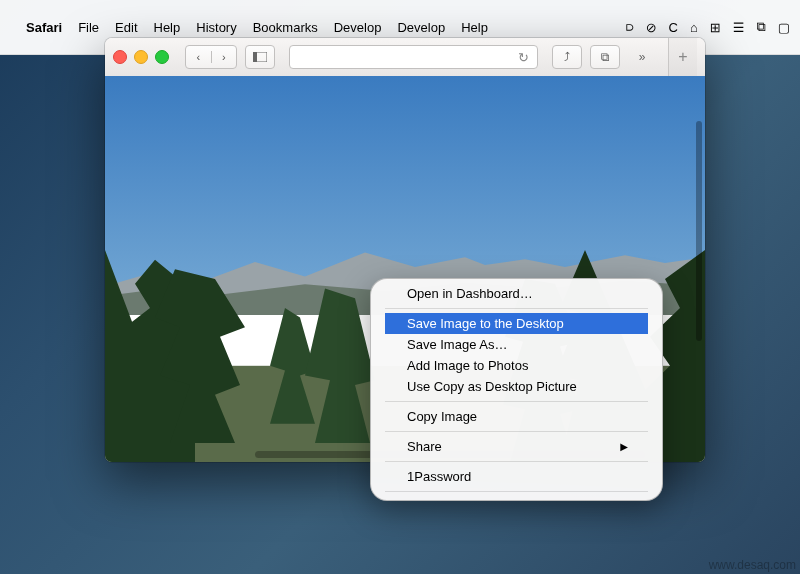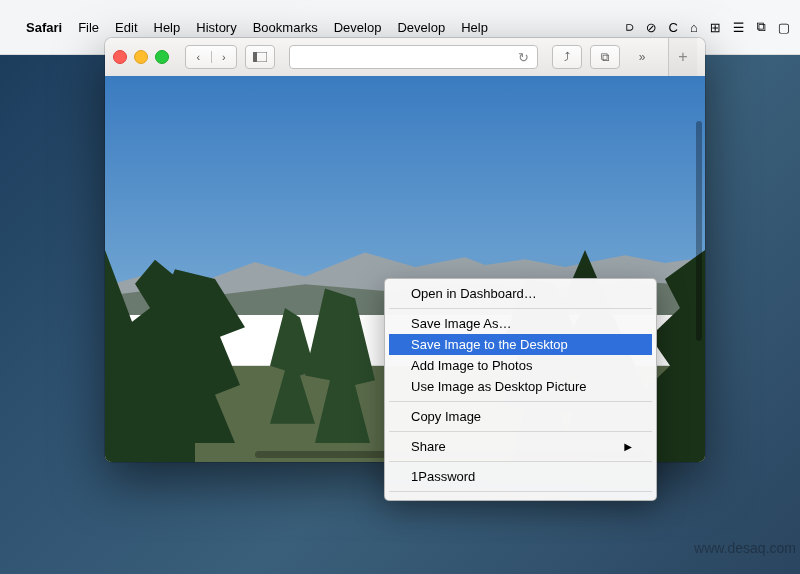--- a/index.html
+++ b/index.html
@@ -23,26 +23,26 @@
 .addr{flex:1;height:22px;border:1px solid #c2c0bf;border-radius:4px;background:#fff;display:flex;align-items:center;justify-content:flex-end;padding:0 8px;color:#888;margin:0 6px}
 .newtab{width:28px;height:38px;display:flex;align-items:center;justify-content:center;color:#888;font-size:16px;border-left:1px solid #c9c7c6;margin-left:4px;background:linear-gradient(#f0eeed,#e2e0df)}
 .content{position:absolute;top:38px;left:0;right:0;bottom:0;overflow:hidden}
 .sky{width:100%;height:55%;background:linear-gradient(#3a7bc0,#6fa4d2)}
 .mtn{position:absolute;left:0;right:0;top:42%;height:20%}
 .mtn svg{width:100%;height:100%}
 .trees{position:absolute;left:0;right:0;bottom:0;height:55%}
 .trees svg{width:100%;height:100%}
 .scroll-v{position:absolute;right:3px;top:45px;width:6px;height:220px;background:rgba(0,0,0,.3);border-radius:3px}
 .scroll-h{position:absolute;left:150px;bottom:4px;width:390px;height:7px;background:rgba(0,0,0,.28);border-radius:4px}
-.ctxmenu{position:absolute;left:384px;top:278px;width:263px;background:rgba(248,248,248,.98);border:1px solid rgba(0,0,0,.25);border-radius:5px;box-shadow:0 10px 30px rgba(0,0,0,.35);padding:4px 4px;font-size:13px}
+.ctxmenu{position:absolute;left:370px;top:278px;width:263px;background:rgba(248,248,248,.98);border:1px solid rgba(0,0,0,.25);border-radius:17px;box-shadow:0 10px 30px rgba(0,0,0,.35);padding:4px 14px;font-size:13px}
 .ctxmenu .item{padding:3px 20px 3px 22px;display:flex;justify-content:space-between;align-items:center;color:#000}
 .ctxmenu .item.sel{background:#2e6fdb;color:#fff}
 .ctxmenu hr{border:none;border-top:1px solid rgba(0,0,0,.12);margin:4px 0}
 .arrow{font-size:10px}
-.wm{position:absolute;right:4px;bottom:18px;font-size:14px;color:rgba(0,0,0,.3)}
+.wm{position:absolute;right:4px;bottom:2px;font-size:12px;color:rgba(0,0,0,.3)}
 </style>
 </head>
 <body>
 
 <div class="menubar">
   <span class="apple"></span>
   <span class="app">Safari</span>
   <span>File</span>
   <span>Edit</span>
   <span>Help</span>
@@ -117,31 +117,31 @@
     <div class="scroll-v"></div>
     <div class="scroll-h"></div>
   </div>
 </div>
 
 <div class="ctxmenu">
   <div class="item">
       <span>Open in Dashboard…</span>
     </div>
   <hr>
+  <div class="item sel">
+      <span>Save Image to the Desktop</span>
+    </div>
   <div class="item">
       <span>Save Image As…</span>
-    </div>
-  <div class="item sel">
-      <span>Save Image to the Desktop</span>
     </div>
   <div class="item">
       <span>Add Image to Photos</span>
     </div>
   <div class="item">
-      <span>Use Image as Desktop Picture</span>
+      <span>Use Copy as Desktop Picture</span>
     </div>
   <hr>
   <div class="item">
       <span>Copy Image</span>
     </div>
   <hr>
   <div class="item">
       <span>Share</span>
       <span class="arrow">▶</span>
     </div>

